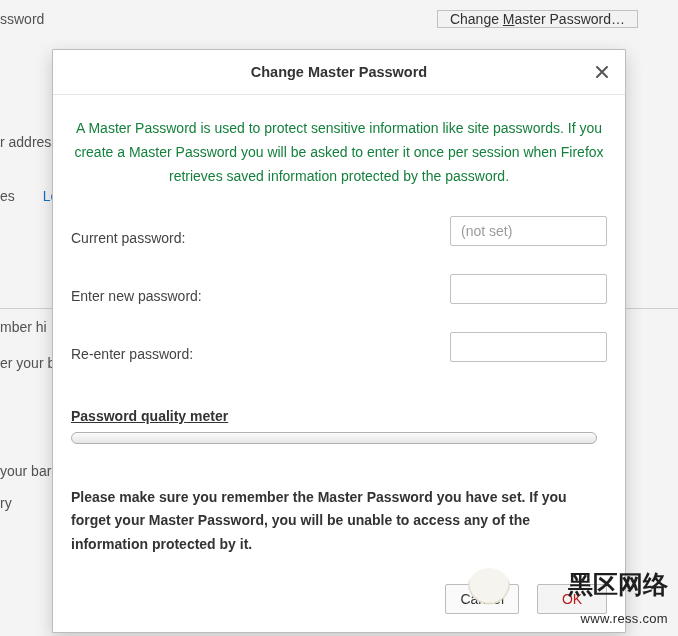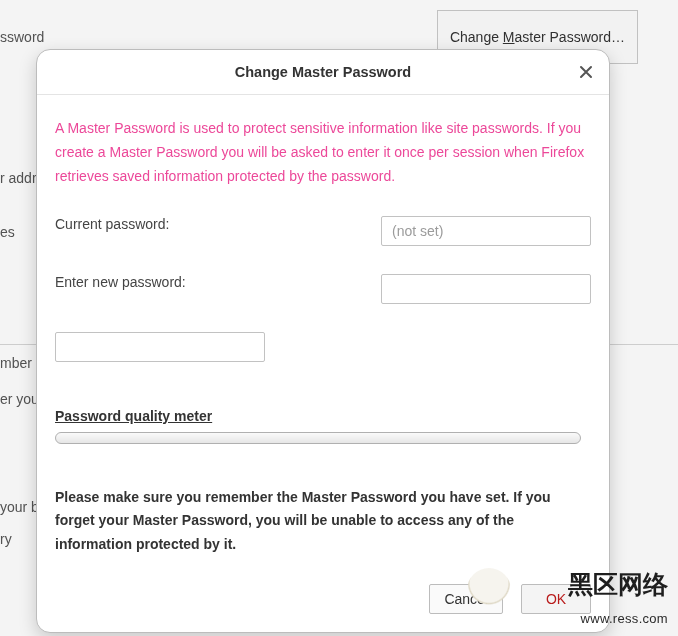--- a/index.html
+++ b/index.html
@@ -23,21 +23,21 @@
       display: flex;
       align-items: center;
       padding: 6px 0;
     }
     .bg-label { color: #555; }
     .bg-link { color: #1a73c7; }
     .bg-button {
       background: #fafafa;
       border: 1px solid #c8c8c8;
       border-radius: 0;
-      padding: 18px 12px;
+      padding: 0 12px;
       font-size: 14px;
       color: #333;
       cursor: pointer;
     }
     .bg-button .underline { text-decoration: underline; }
     .bg-hr { border: none; border-top: 1px solid #d4d4d4; margin: 8px 0 4px 0; }
     .bg-top {
       display: flex;
       justify-content: space-between;
       align-items: center;
@@ -46,26 +46,26 @@
 
     .overlay {
       position: absolute;
       top: 0; left: 0; right: 0; bottom: 0;
       background: rgba(0,0,0,0.03);
     }
 
     .dialog {
       position: absolute;
       top: 49px;
-      left: 36px;
+      left: 52px;
       width: 574px;
       background: #fff;
       border: 1px solid #bcbcbc;
       box-shadow: 0 6px 18px rgba(0,0,0,0.18);
-      border-radius: 14px;
+      border-radius: 1px;
     }
     .dialog-header {
       position: relative;
       text-align: center;
       padding: 14px 40px;
       border-bottom: 1px solid #e4e4e4;
     }
     .dialog-title {
       font-weight: 600;
       color: #333;
@@ -82,36 +82,37 @@
       display: flex;
       align-items: center;
       justify-content: center;
       color: #555;
       font-size: 18px;
     }
     .dialog-body {
       padding: 22px 18px 18px 18px;
     }
     .intro {
-      color: #ec4899;
+      color: #15803d;
       line-height: 1.7;
       margin-bottom: 24px;
+      text-align: center;
     }
     .form-row {
       display: flex;
-      align-items: flex-start;
+      align-items: flex-end;
       margin-bottom: 12px;
       margin-top: 28px;
     }
     .form-row label {
       flex: 1;
       color: #444;
     }
     .form-row input {
-      width: 210px;
+      width: 157px;
       height: 30px;
       border: 1px solid #c2c2c2;
       border-radius: 2px;
       padding: 4px 10px;
       font-size: 14px;
       background: #fff;
       color: #333;
     }
     .form-row input::placeholder { color: #9b9b9b; }
     .meter-label {
@@ -240,20 +241,21 @@
 
     <div class="form-row">
       <label>Current password:</label>
       <input type="password" placeholder="(not set)" style="">
     </div>
     <div class="form-row">
       <label>Enter new password:</label>
       <input type="password" style="">
     </div>
     <div class="form-row">
+      <label>Re-enter password:</label>
       <input type="password" style="">
     </div>
 
     <div class="meter-label">Password quality meter</div>
     <div class="meter"></div>
 
     <p class="warning">Please make sure you remember the Master Password you have set. If you forget your Master Password, you will be unable to access any of the information protected by it.</p>
 
     <div class="dialog-footer">
       <button class="btn">Cancel</button>

